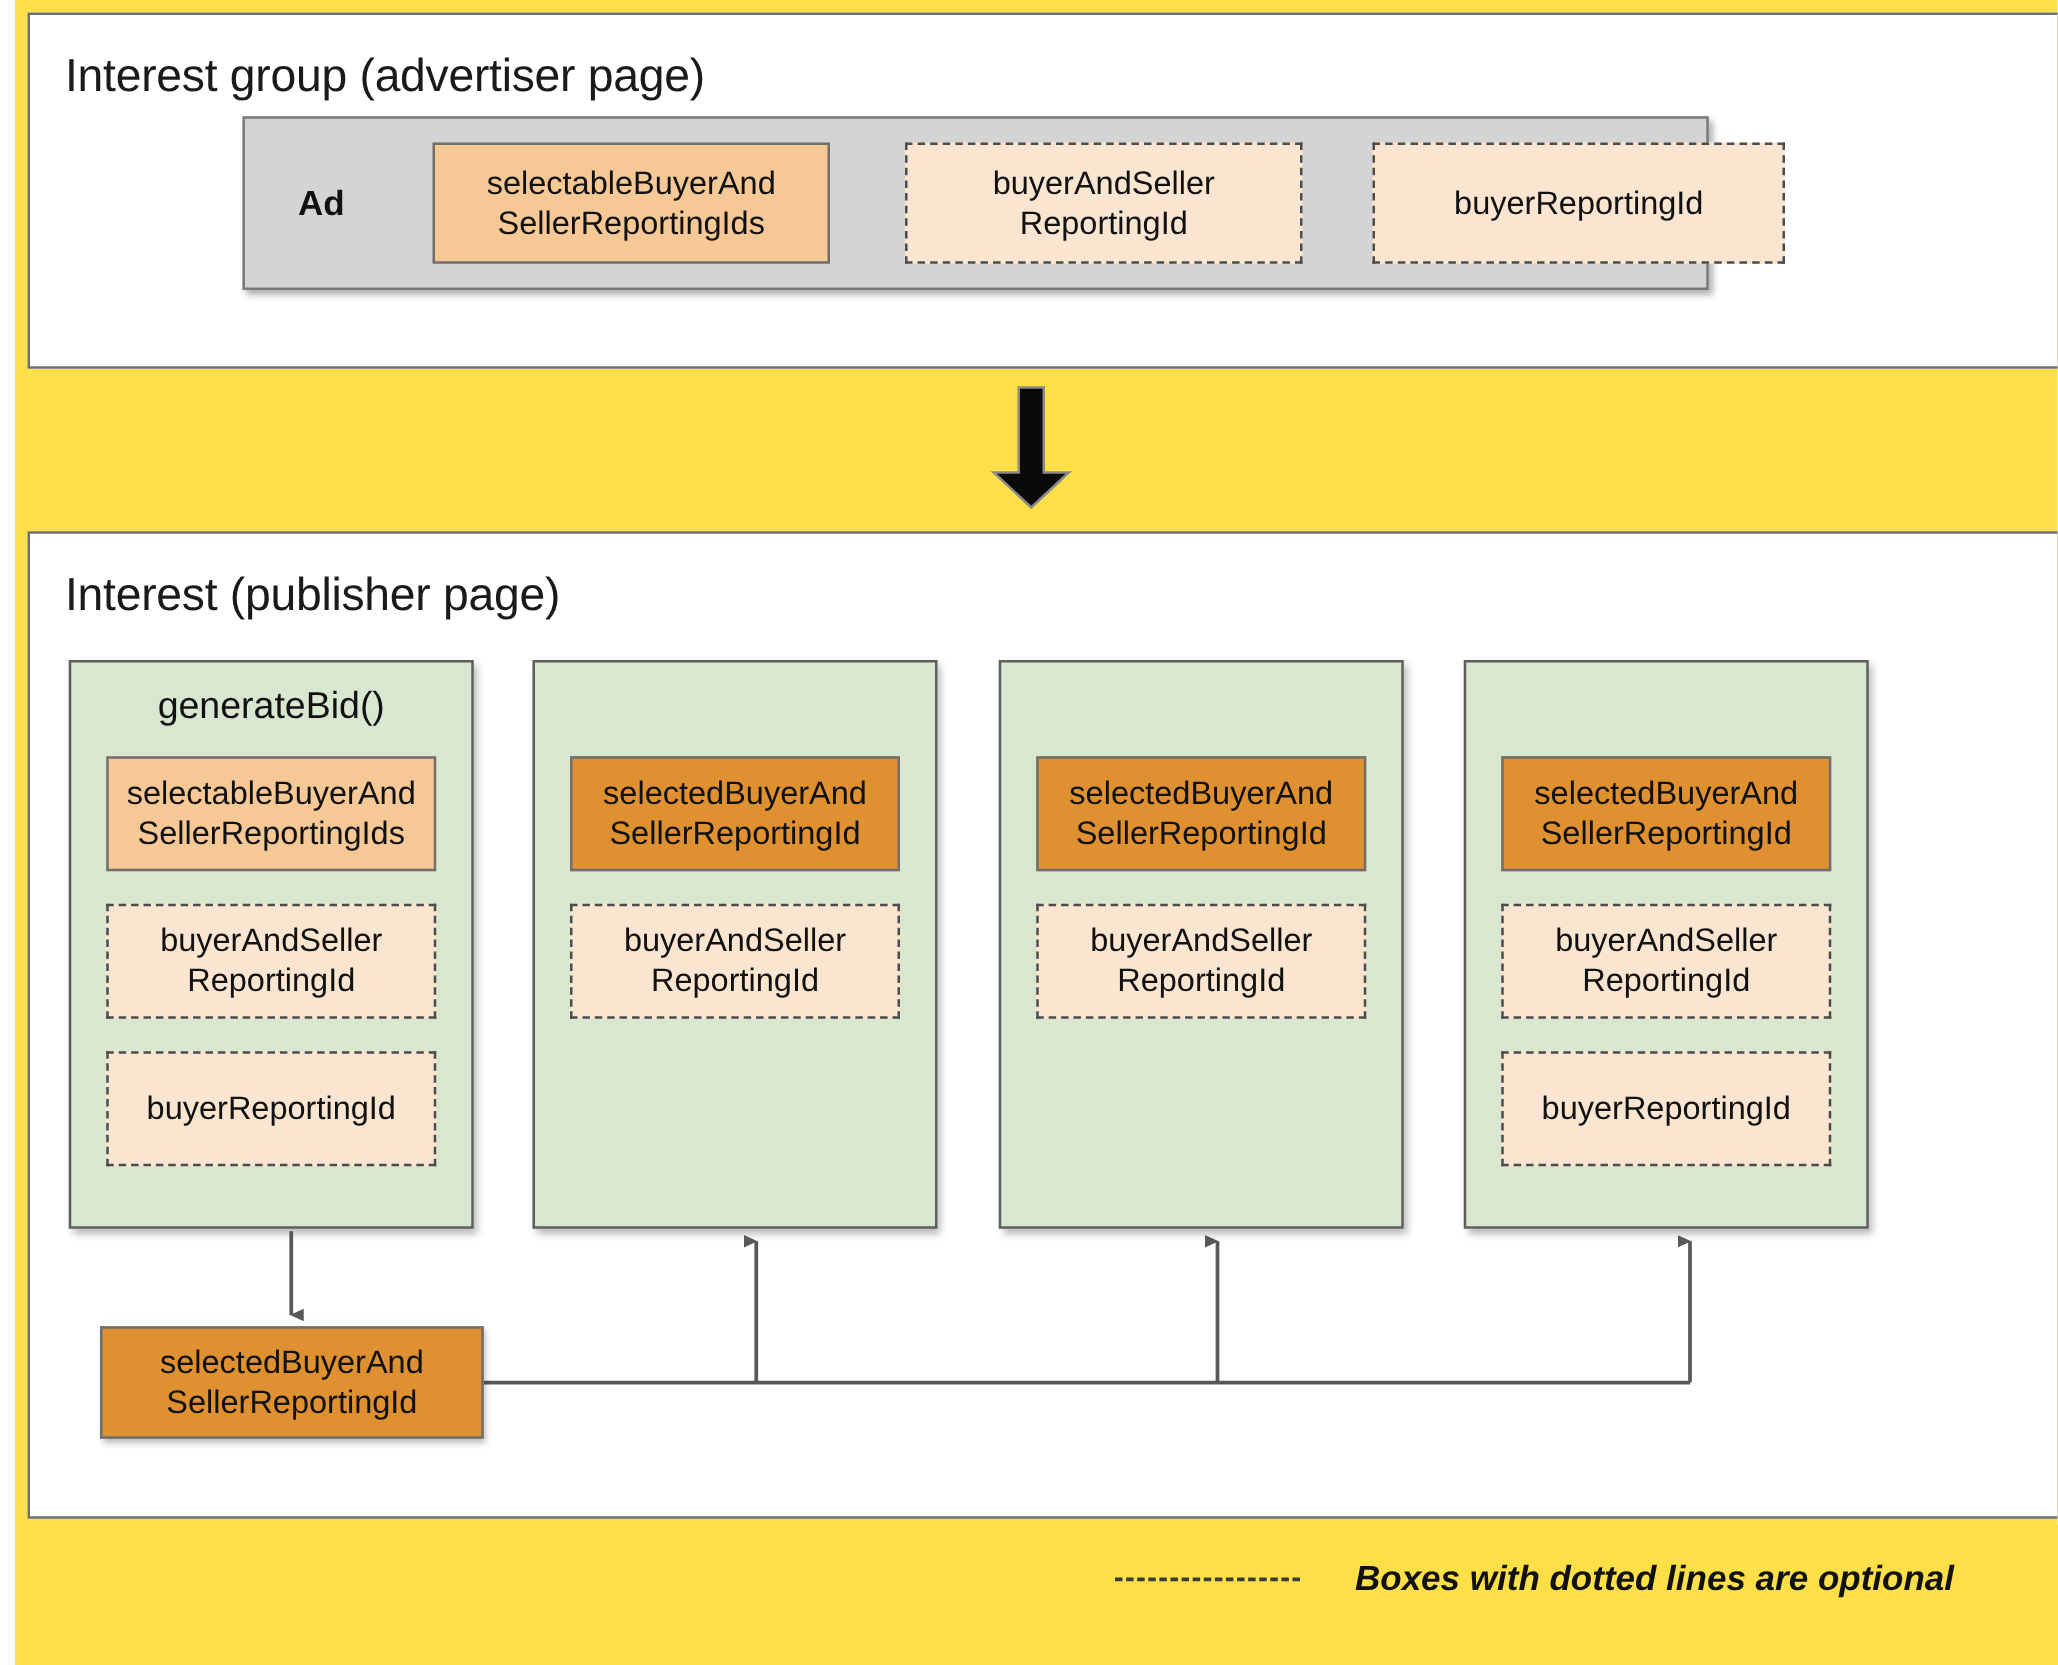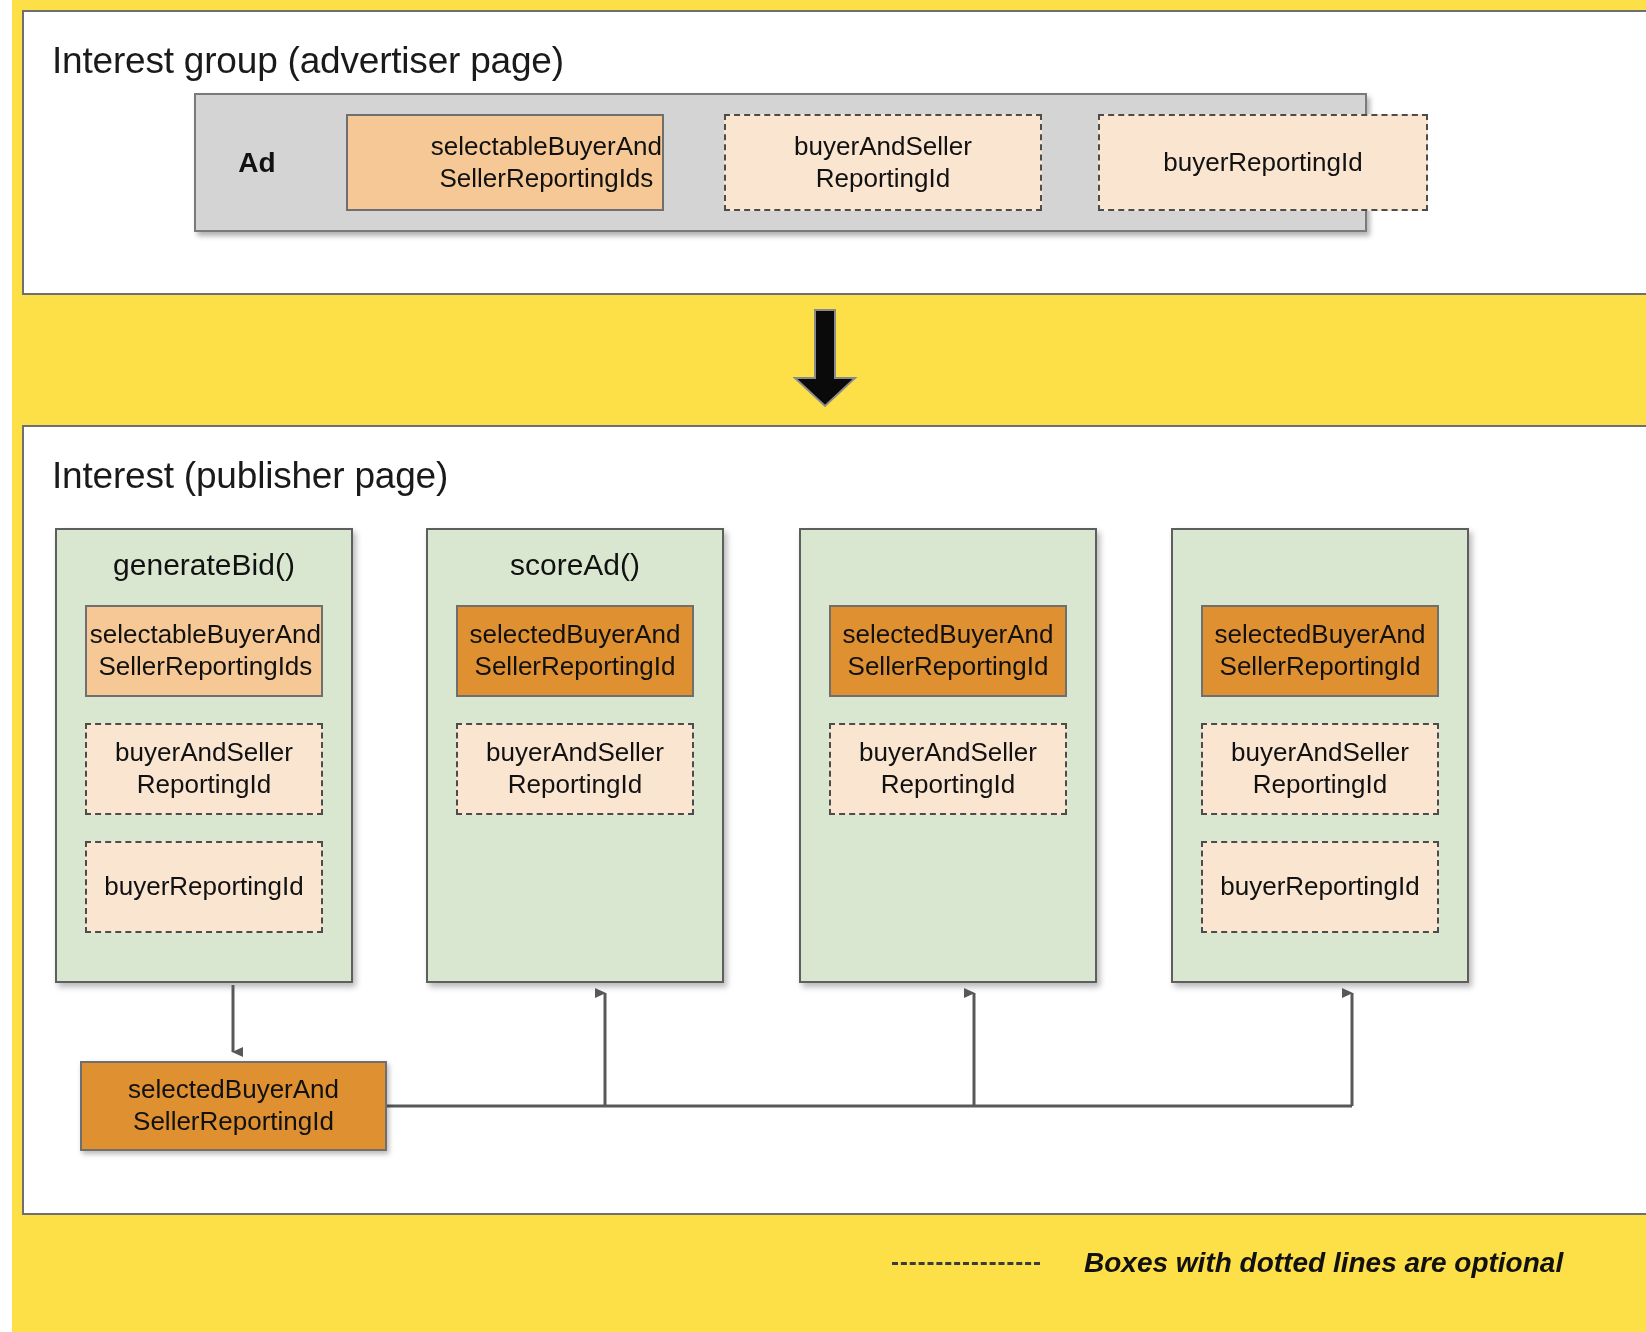--- a/index.html
+++ b/index.html
@@ -71,21 +71,20 @@
     align-items: center;
     justify-content: center;
     text-align: center;
     font-size: 26px;
     line-height: 1.22;
     color: #111111;
   }
   .idbox.solid-light {   
     background: #f5c896;
     border: 2px solid #6f6f6f;
-    justify-content: flex-end;
   }
   .idbox.solid-dark {    
     background: #df9030;
     border: 2px solid #6f6f6f;
   }
   .idbox.dashed {        
     background: #fae5d1;
     border: 2px dashed #4c4c4c;
   }
 
@@ -101,21 +100,21 @@
     left: 763px;
     top: 308px;
     width: 100px;
     height: 100px;
   }
 
   
   .fn-column {
     position: absolute;
     top: 528px;
-    width: 298px;
+    width: 324px;
     height: 455px;
     background: #d9e7d1;
     border: 2px solid #5e5e5e;
     box-sizing: border-box;
     box-shadow: 3px 4px 6px rgba(0,0,0,0.28);
     padding-left: 36px;
   }
   #col-generatebid { left: 43px; }
   #col-scoread     { left: 414px; }
   #col-reportresult{ left: 787px; }
@@ -244,21 +243,20 @@
         <span>buyerAndSeller</span><br>
         <span>ReportingId</span>
       </span>
     </div>
     <div class="idbox dashed slot-3">
       <span>buyerReportingId</span>
     </div>
   </div>
 
   <div class="fn-column" id="col-scoread">
-    <div class="fn-title">scoreAd()</div>
     <div class="idbox solid-dark slot-1">
       <span>
         <span>selectedBuyerAnd</span><br>
         <span>SellerReportingId</span>
       </span>
     </div>
     <div class="idbox dashed slot-2">
       <span>
         <span>buyerAndSeller</span><br>
         <span>ReportingId</span>

